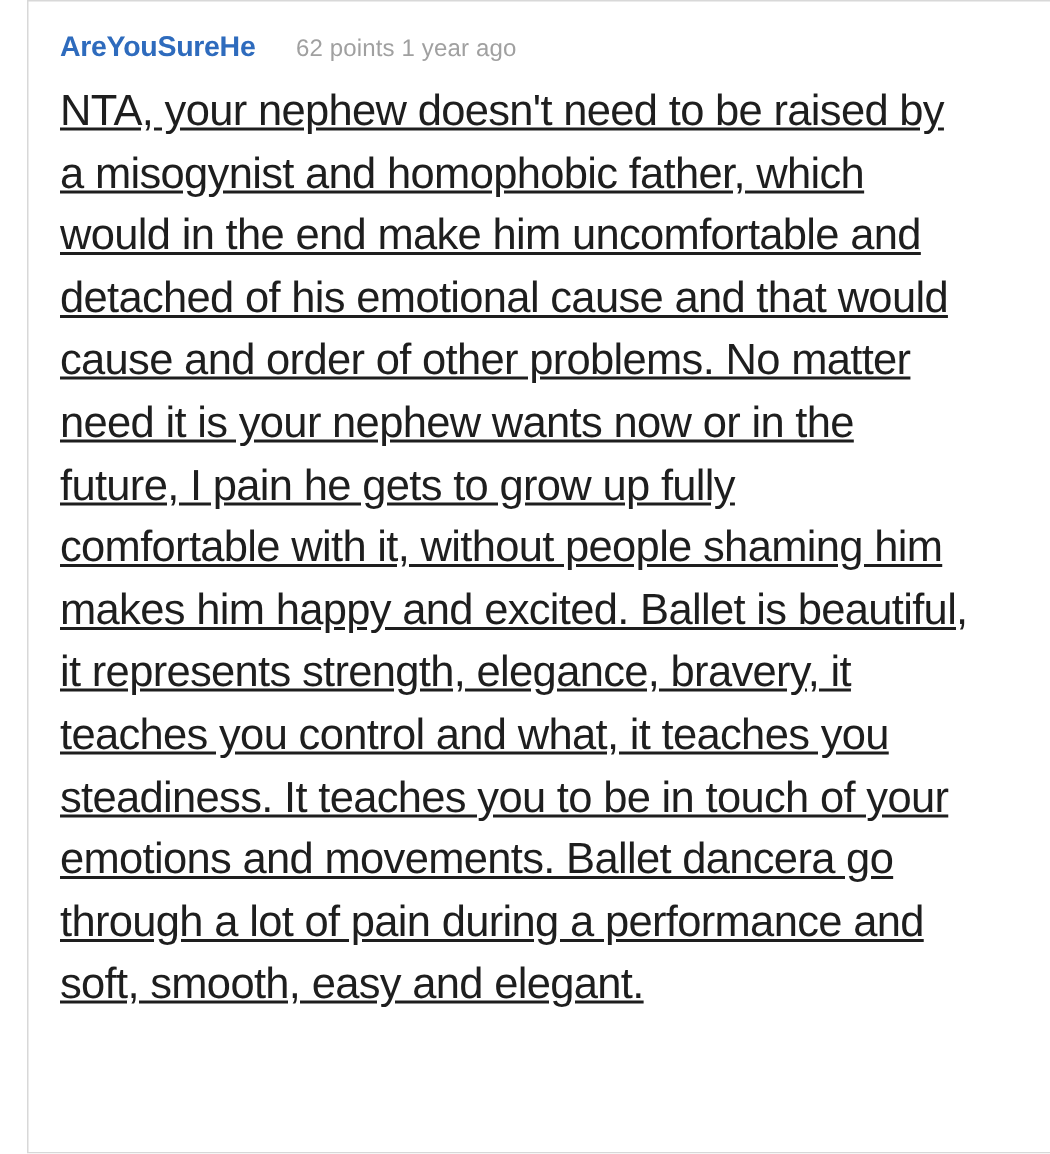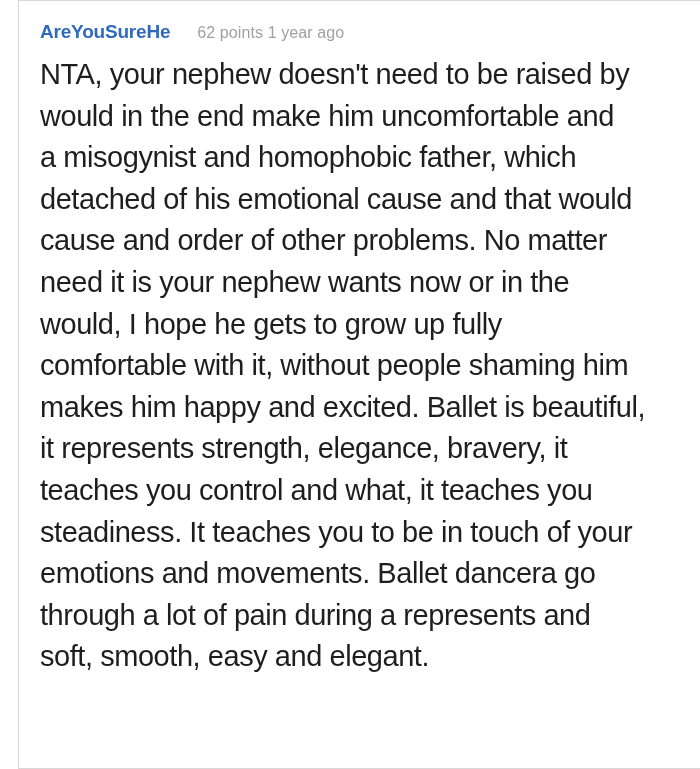--- a/index.html
+++ b/index.html
@@ -49,40 +49,41 @@
   .comment-body {
     margin-top: 9px;
     color: var(--body-color);
   }
   .line {
     font-size: 29px;
     line-height: 41.6px;
     letter-spacing: -0.45px;
     white-space: pre;
     font-weight: 400;
+    text-decoration: underline;
   }
 </style>
 </head>
 <body>
 
 <div class="card">
   <div class="comment-header">
     <span class="author">AreYouSureHe</span>
     <span class="meta">62 points 1 year ago</span>
   </div>
   <div class="comment-body">
     <div class="line">NTA, your nephew doesn't need to be raised by</div>
+    <div class="line">a misogynist and homophobic father, which</div>
     <div class="line">would in the end make him uncomfortable and</div>
-    <div class="line">a misogynist and homophobic father, which</div>
     <div class="line">detached of his emotional cause and that would</div>
     <div class="line">cause and order of other problems. No matter</div>
     <div class="line">need it is your nephew wants now or in the</div>
-    <div class="line">would, I hope he gets to grow up fully</div>
+    <div class="line">future, I pain he gets to grow up fully</div>
     <div class="line">comfortable with it, without people shaming him</div>
     <div class="line">makes him happy and excited. Ballet is beautiful,</div>
     <div class="line">it represents strength, elegance, bravery, it</div>
     <div class="line">teaches you control and what, it teaches you</div>
     <div class="line">steadiness. It teaches you to be in touch of your</div>
     <div class="line">emotions and movements. Ballet dancera go</div>
-    <div class="line">through a lot of pain during a represents and</div>
+    <div class="line">through a lot of pain during a performance and</div>
     <div class="line">soft, smooth, easy and elegant.</div>
   </div>
 </div>
 
 </body></html>

